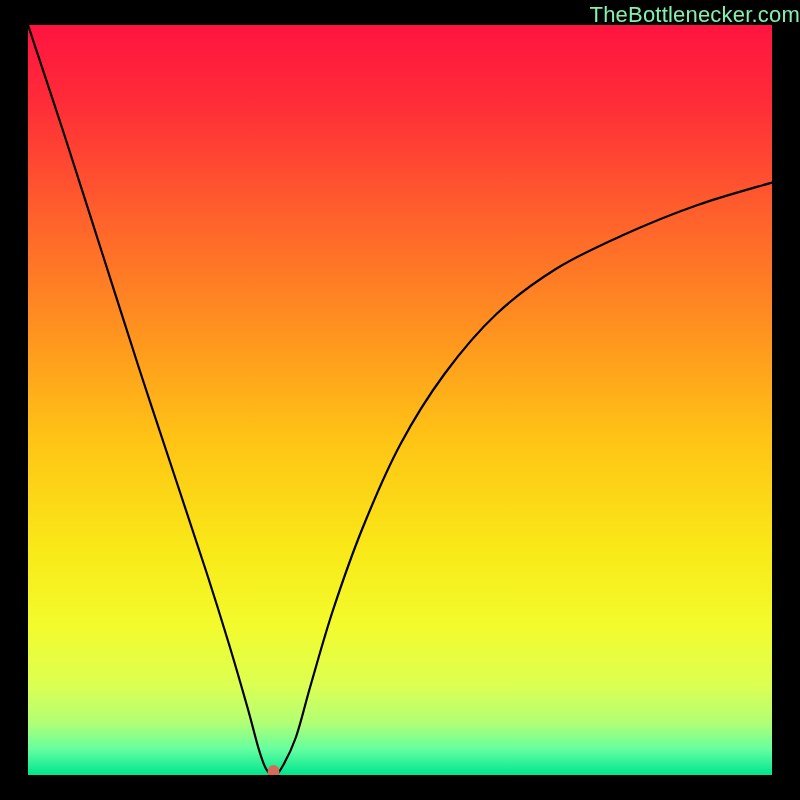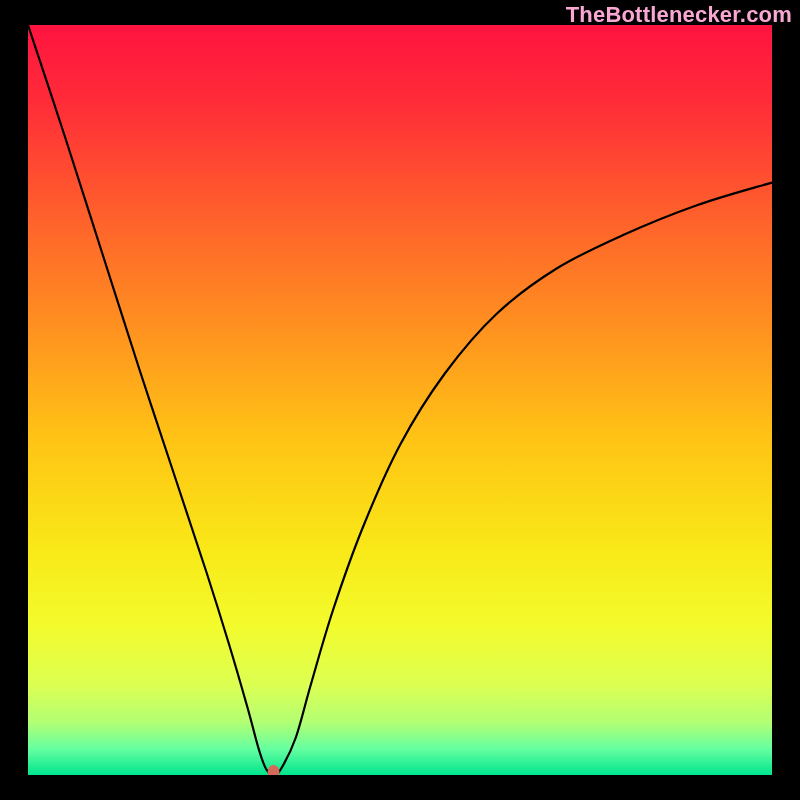--- a/index.html
+++ b/index.html
@@ -25,24 +25,24 @@
     top: 0;
     width: 744px;
     height: 750px;
   }
   svg {
     display: block;
   }
   .watermark {
     position: absolute;
     top: 2px;
-    right: 8px;
-    color: #f9a8d4;
+    right: 0;
+    color: #86efac;
     font-size: 22px;
-    font-weight: 700;
+    font-weight: 400;
     letter-spacing: 0.2px;
     font-family: Arial, Helvetica, sans-serif;
   }
 </style>
 </head>
 <body>
 
 <div class="frame">
   <div class="plot-area">
     <svg id="chart-svg" width="744" height="750" viewBox="0 0 744 750">

